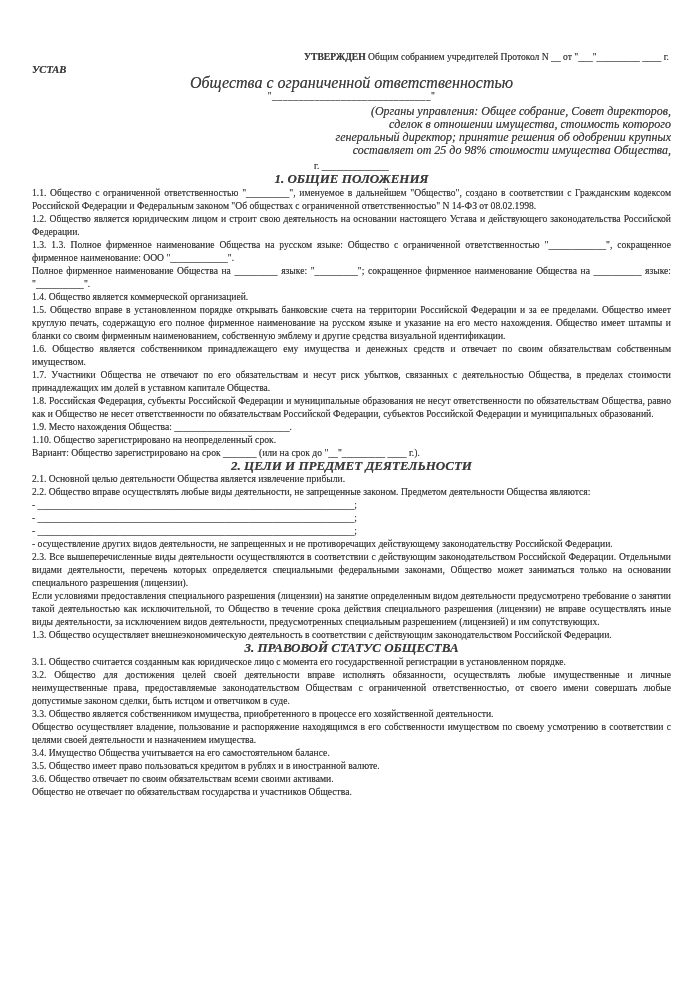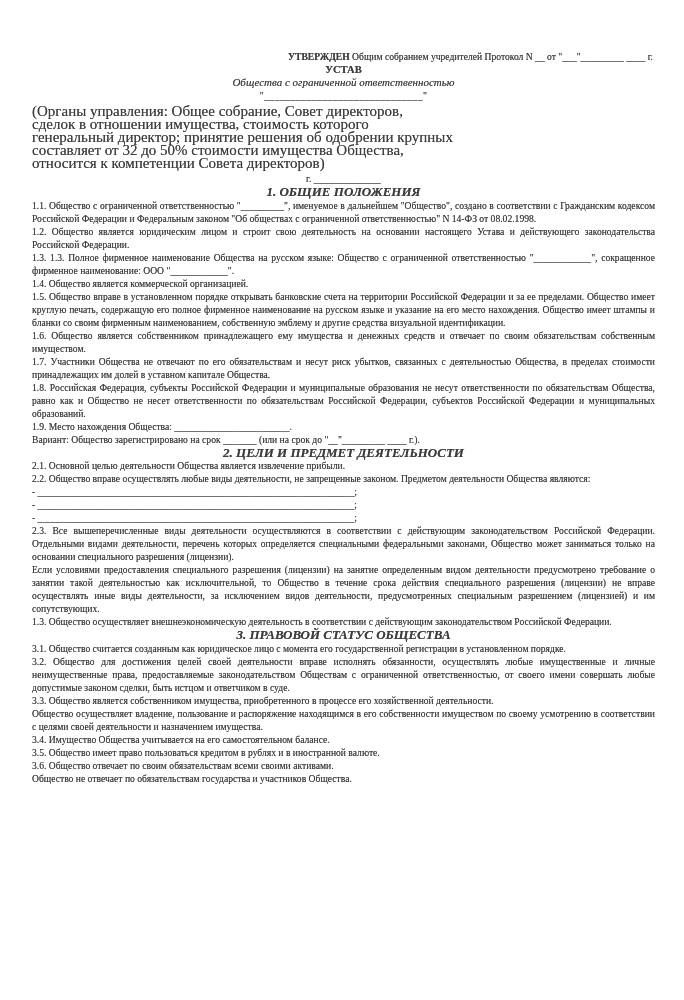--- a/index.html
+++ b/index.html
@@ -4,34 +4,34 @@
 <style>
   html, body { margin: 0; padding: 0; }
   body {
     width: 684px; height: 1000px;
     background: #ffffff;
     font-family: "Liberation Serif", "DejaVu Serif", serif;
     color: #3d3d3d;
     overflow: hidden;
   }
   .page {
-    padding: 50px 29px 10px 32px;
+    padding: 50px 13px 10px 32px;
     font-size: 9.6px;
     line-height: 13px;
     text-shadow: 0 0 0.55px rgba(70,70,70,0.75);
   }
   .hdr-approved { text-align: right; padding-right: 2px; }
   .b { font-weight: bold; }
   .doc-title {
-    font-weight: bold; 
-    text-align: center; font-size: 10.6px;
+    font-weight: bold; font-style: italic;
+    text-align: left; font-size: 10.6px;
   }
-  .doc-subtitle { font-style: italic; text-align: center; font-size: 11px; }
+  .doc-subtitle { font-style: italic; text-align: center; font-size: 16px; }
   .name-blank { text-align: center; letter-spacing: 0.5px; }
-  .note { text-align: left; font-size: 15px; margin-top: 3px; }
+  .note { font-style: italic; text-align: right; font-size: 12px; margin-top: 3px; }
   .note div { line-height: 13px; }
   .city-line { text-align: center; margin-top: 2px; }
   .sec-heading {
     font-weight: bold; font-style: italic;
     text-align: center; font-size: 13px; line-height: 13.5px;
   }
   p { margin: 0; text-align: justify; }
 </style>
 </head>
 <body>
@@ -43,47 +43,49 @@
   </div>
 
   <div class="doc-title">УСТАВ</div>
   <div class="doc-subtitle">Общества с ограниченной ответственностью</div>
   <div class="name-blank">"______________________________"</div>
 
   <div class="note">
     <div>(Органы управления: Общее собрание, Совет директоров,</div>
     <div>сделок в отношении имущества, стоимость которого</div>
     <div>генеральный директор; принятие решения об одобрении крупных</div>
-    <div>составляет от 32 до 50% стоимости имущества Общества,</div>
-    <div>относится к компетенции Совета директоров)</div>
+    <div>составляет от 25 до 98% стоимости имущества Общества,</div>
   </div>
 
   <div class="city-line">г. ______________</div>
 
   <div>
     <div class="sec-heading">1. ОБЩИЕ ПОЛОЖЕНИЯ</div>
     <p>1.1. Общество с ограниченной ответственностью "_________", именуемое в дальнейшем "Общество", создано в соответствии с Гражданским кодексом Российской Федерации и Федеральным законом "Об обществах с ограниченной ответственностью" N 14-ФЗ от 08.02.1998.</p>
     <p>1.2. Общество является юридическим лицом и строит свою деятельность на основании настоящего Устава и действующего законодательства Российской Федерации.</p>
     <p>1.3. 1.3. Полное фирменное наименование Общества на русском языке: Общество с ограниченной ответственностью "____________", сокращенное фирменное наименование: ООО "____________".</p>
+    <p>Полное фирменное наименование Общества на _________ языке: "_________"; сокращенное фирменное наименование Общества на __________ языке: "__________".</p>
     <p>1.4. Общество является коммерческой организацией.</p>
     <p>1.5. Общество вправе в установленном порядке открывать банковские счета на территории Российской Федерации и за ее пределами. Общество имеет круглую печать, содержащую его полное фирменное наименование на русском языке и указание на его место нахождения. Общество имеет штампы и бланки со своим фирменным наименованием, собственную эмблему и другие средства визуальной идентификации.</p>
     <p>1.6. Общество является собственником принадлежащего ему имущества и денежных средств и отвечает по своим обязательствам собственным имуществом.</p>
     <p>1.7. Участники Общества не отвечают по его обязательствам и несут риск убытков, связанных с деятельностью Общества, в пределах стоимости принадлежащих им долей в уставном капитале Общества.</p>
     <p>1.8. Российская Федерация, субъекты Российской Федерации и муниципальные образования не несут ответственности по обязательствам Общества, равно как и Общество не несет ответственности по обязательствам Российской Федерации, субъектов Российской Федерации и муниципальных образований.</p>
     <p>1.9. Место нахождения Общества: ________________________.</p>
+    <p>1.10. Общество зарегистрировано на неопределенный срок.</p>
     <p>Вариант: Общество зарегистрировано на срок _______ (или на срок до "__"_________ ____ г.).</p>
   </div>
 
   <div>
     <div class="sec-heading">2. ЦЕЛИ И ПРЕДМЕТ ДЕЯТЕЛЬНОСТИ</div>
     <p>2.1. Основной целью деятельности Общества является извлечение прибыли.</p>
     <p>2.2. Общество вправе осуществлять любые виды деятельности, не запрещенные законом. Предметом деятельности Общества являются:</p>
     <p>- __________________________________________________________________;</p>
     <p>- __________________________________________________________________;</p>
     <p>- __________________________________________________________________;</p>
+    <p>- осуществление других видов деятельности, не запрещенных и не противоречащих действующему законодательству Российской Федерации.</p>
     <p>2.3. Все вышеперечисленные виды деятельности осуществляются в соответствии с действующим законодательством Российской Федерации. Отдельными видами деятельности, перечень которых определяется специальными федеральными законами, Общество может заниматься только на основании специального разрешения (лицензии).</p>
     <p>Если условиями предоставления специального разрешения (лицензии) на занятие определенным видом деятельности предусмотрено требование о занятии такой деятельностью как исключительной, то Общество в течение срока действия специального разрешения (лицензии) не вправе осуществлять иные виды деятельности, за исключением видов деятельности, предусмотренных специальным разрешением (лицензией) и им сопутствующих.</p>
     <p>1.3. Общество осуществляет внешнеэкономическую деятельность в соответствии с действующим законодательством Российской Федерации.</p>
   </div>
 
   <div>
     <div class="sec-heading">3. ПРАВОВОЙ СТАТУС ОБЩЕСТВА</div>
     <p>3.1. Общество считается созданным как юридическое лицо с момента его государственной регистрации в установленном порядке.</p>
     <p>3.2. Общество для достижения целей своей деятельности вправе исполнять обязанности, осуществлять любые имущественные и личные неимущественные права, предоставляемые законодательством Обществам с ограниченной ответственностью, от своего имени совершать любые допустимые законом сделки, быть истцом и ответчиком в суде.</p>
     <p>3.3. Общество является собственником имущества, приобретенного в процессе его хозяйственной деятельности.</p>

